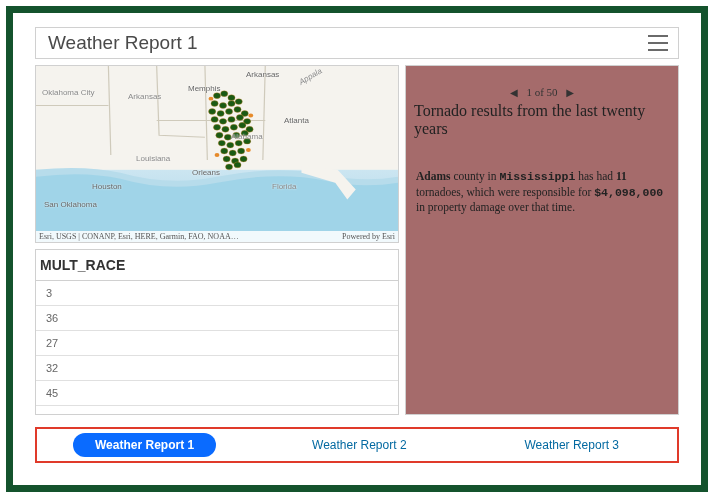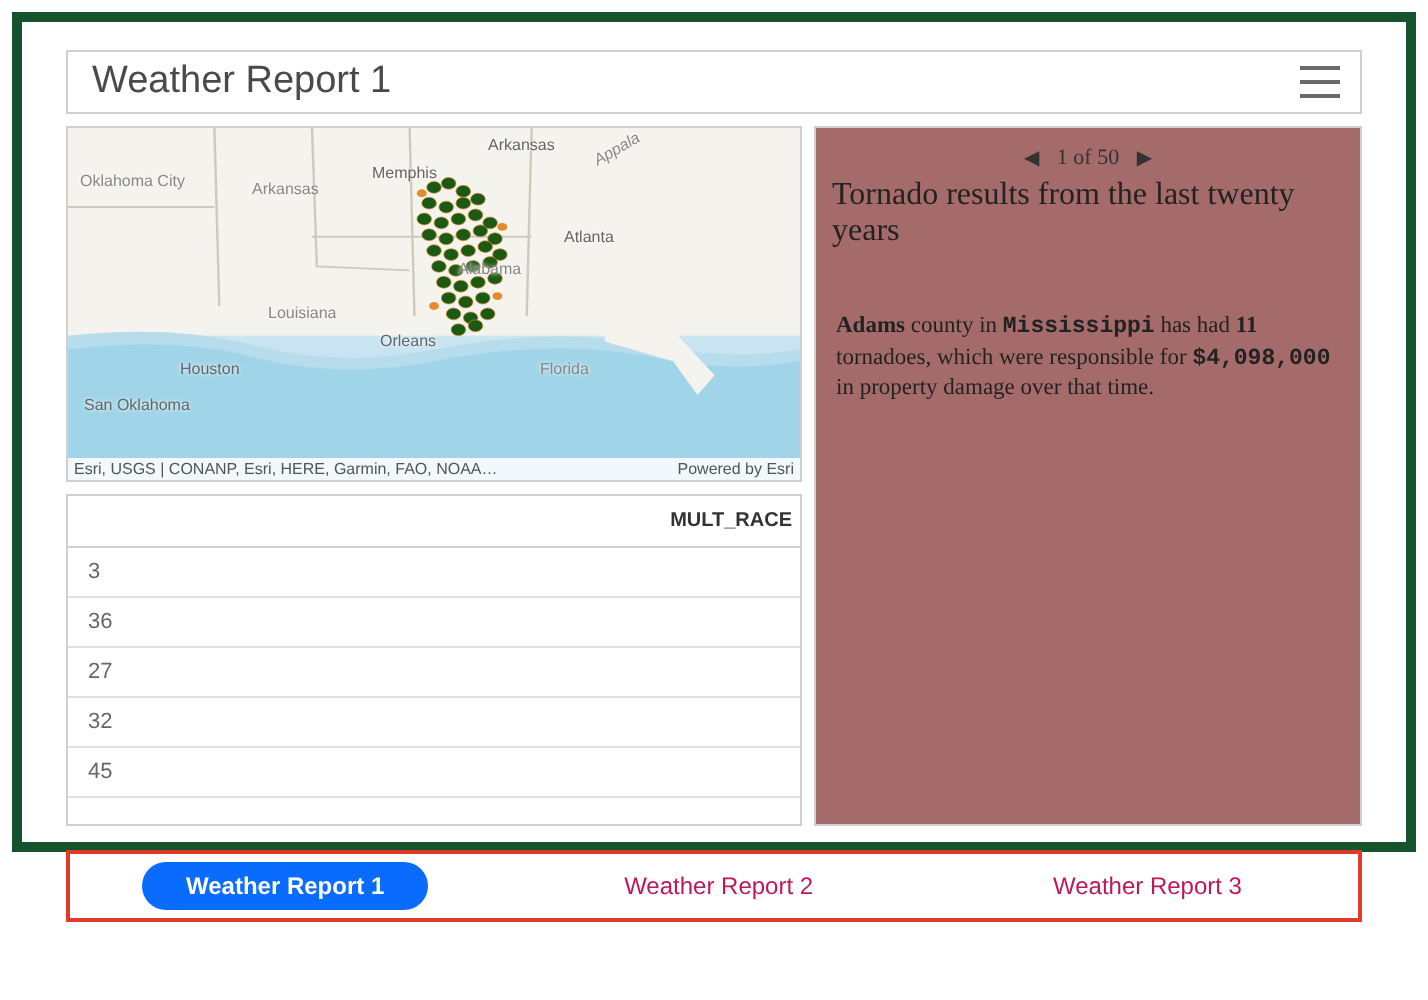--- a/index.html
+++ b/index.html
@@ -4,25 +4,25 @@
 <style>
   * { box-sizing: border-box; margin: 0; padding: 0; }
   body {
     font-family: -apple-system, BlinkMacSystemFont, "Segoe UI", Arial, sans-serif;
     background: #fff;
     width: 714px;
     height: 500px;
     overflow: hidden;
   }
   .outer {
-    border: 5px solid #14532d;
+    border: 7px solid #14532d;
     margin: 6px;
     padding: 14px 22px 12px 22px;
     background: #fff;
-    height: 420px;
+    height: 486px;
     position: relative;
   }
   .header-bar {
     display: flex;
     align-items: center;
     justify-content: space-between;
     border: 1px solid #d0d0d0;
     background: #fff;
     padding: 4px 10px 4px 12px;
     margin-bottom: 6px;
@@ -70,39 +70,40 @@
     position: absolute;
     bottom: 0; left: 0; right: 0;
     display: flex;
     justify-content: space-between;
     font-size: 8px;
     color: #555;
     background: rgba(255,255,255,0.85);
     padding: 1px 3px;
     white-space: nowrap;
     overflow: hidden;
+    font-family: Liberation Serif, serif;
   }
   .map-label {
     position: absolute;
     font-size: 8px;
     color: #888;
     white-space: nowrap;
     text-shadow: 0 0 2px #fff;
   }
   .table-box {
     border: 1px solid #d0d0d0;
     background: #fff;
     flex: 1;
     display: flex;
     flex-direction: column;
     overflow: hidden;
   }
   .table-header {
-    text-align: right;
-    font-size: 10px;
+    text-align: left;
+    font-size: 14px;
     font-weight: 600;
     color: #333;
     padding: 7px 4px;
     border-bottom: 1px solid #d0d0d0;
   }
   .table-row {
     font-size: 11px;
     color: #666;
     padding: 6px 10px;
     border-bottom: 1px solid #e0e0e0;
@@ -110,21 +111,21 @@
   .right-panel {
     width: 274px;
     background: #a56b6b;
     border: 1px solid #d0d0d0;
     font-family: Georgia, "Times New Roman", serif;
     font-size: 12px;
     color: #222;
   }
   .pager {
     text-align: center;
-    padding: 9px 0 2px 0;
+    padding: 20px 0 2px 0;
     font-size: 11px;
     color: #333;
   }
   .pager .arrow { cursor: pointer; padding: 0 6px; font-size: 10px; }
   .panel-title {
     padding: 2px 8px 4px 8px;
     font-size: 16px;
   }
   .panel-body {
     padding: 2px 10px;
@@ -136,21 +137,21 @@
     margin-top: 12px;
     padding: 4px 36px;
     border: 2px solid #e03a2a;
     display: flex;
     justify-content: space-between;
     align-items: center;
     background: #fff;
   }
   .tab {
     font-size: 12px;
-    color: #be185d;
+    color: #0369a1;
     padding: 5px 22px;
     border-radius: 14px;
     cursor: pointer;
     white-space: nowrap;
   }
   .tab.active {
     background: #0a6bff;
     color: #fff;
     font-weight: 600;
   }

